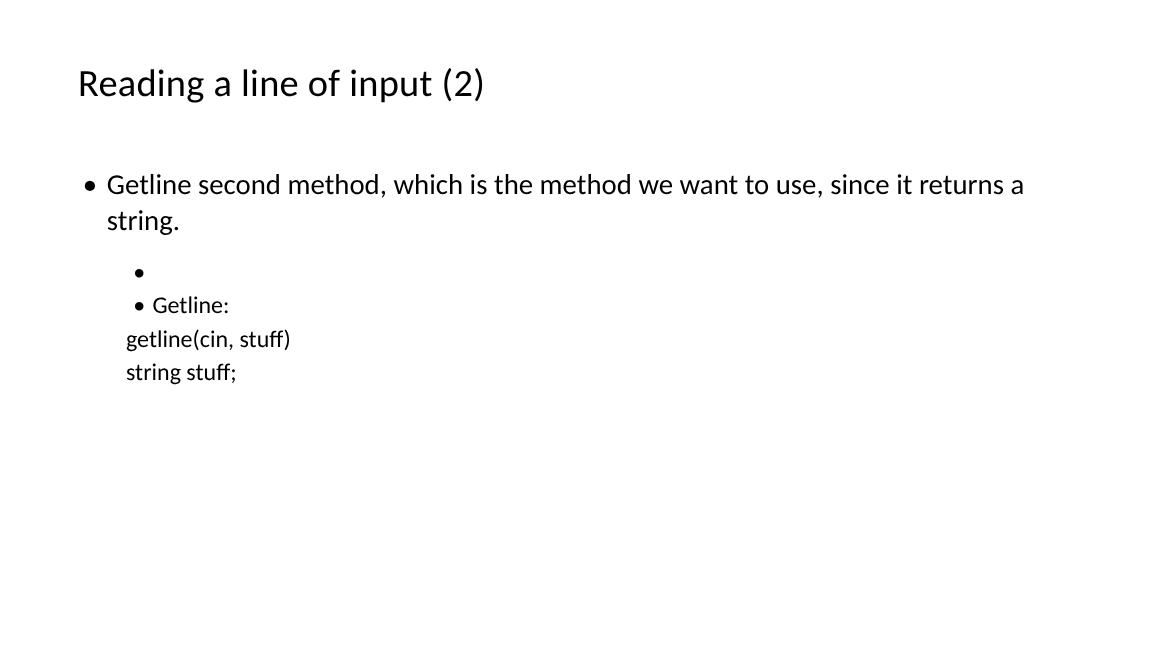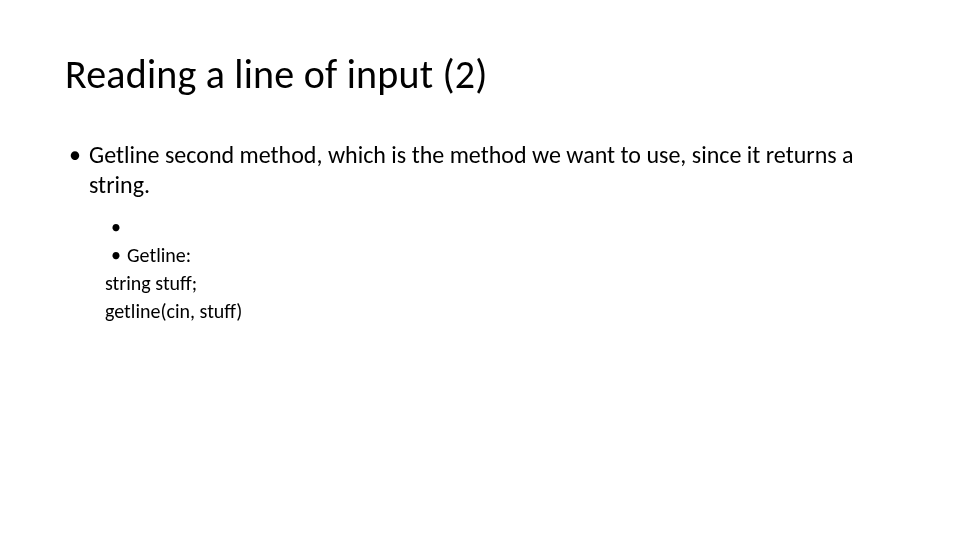--- a/index.html
+++ b/index.html
@@ -15,21 +15,21 @@
   .slide {
     position: relative;
     width: 960px;
     height: 540px;
     box-sizing: border-box;
   }
   .title {
     position: absolute;
     left: 65px;
     top: 50px;
-    font-size: 40px;
+    font-size: 32px;
     font-weight: 400;
     letter-spacing: 0.2px;
   }
   .body {
     position: absolute;
     left: 65px;
     top: 140px;
     right: 60px;
     font-size: 24px;
     line-height: 1.25;
@@ -87,18 +87,18 @@
       </div>
     </div>
 
     <div class="gap"></div>
 
     <div class="sub">
       <div class="sub-item">
         <span class="dot">•</span>
         <span>Getline:</span>
       </div>
+      <div class="sub-line">getline(cin, stuff)</div>
       <div class="sub-line">string stuff;</div>
-      <div class="sub-line">getline(cin, stuff)</div>
     </div>
 
   </div>
 </div>
 
 </body></html>

